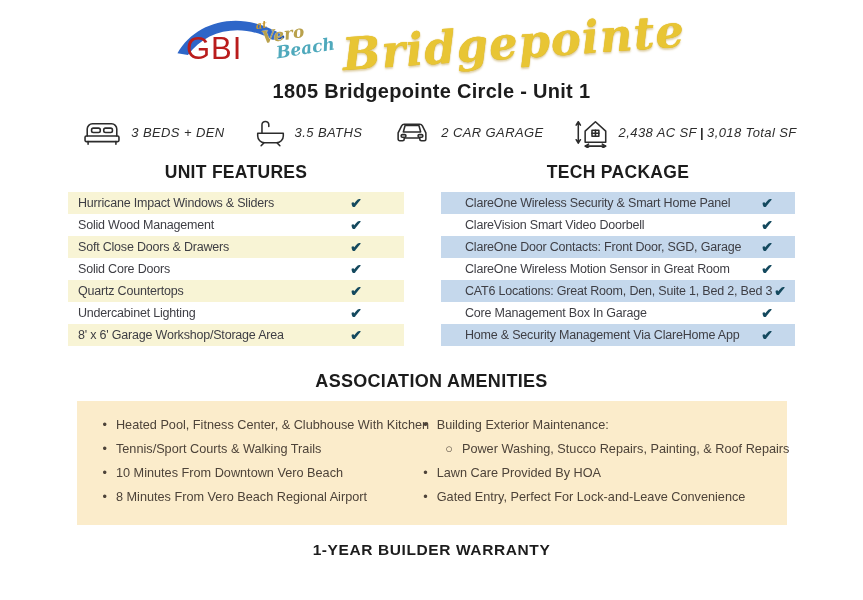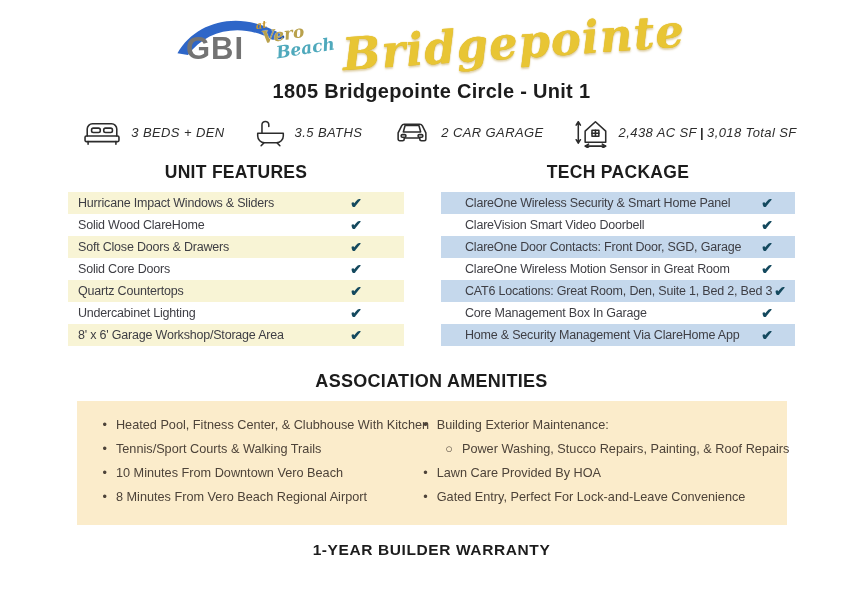--- a/index.html
+++ b/index.html
@@ -4,22 +4,22 @@
 <style>
   * { margin:0; padding:0; box-sizing:border-box; }
   html,body { background:#ffffff; }
   body { width:863px; height:600px; font-family:"Liberation Sans", sans-serif; overflow:hidden; }
   .page { width:863px; height:600px; background:#fff; padding-top:8px; }
 
   
   .logo-row { display:flex; justify-content:center; align-items:center; gap:14px; height:68px; }
   .gbi-logo { position:relative; width:158px; height:66px; }
   .gbi-swoosh { position:absolute; left:2px; top:4px; width:118px; height:44px; }
-  .gbi-text { position:absolute; left:16px; top:22px; font-size:31px; font-weight:bold;
-              color:#737373; letter-spacing:1px; }
+  .gbi-text { position:absolute; left:16px; top:22px; font-size:31px; font-weight:normal;
+              color:#b91c1c; letter-spacing:1px; }
   .gbi-script { position:absolute; left:92px; top:6px; transform:rotate(-9deg);
                 font-family:"DejaVu Serif", serif; font-style:italic; line-height:1; }
   .gbi-at   { position:absolute; left:-4px; top:0; font-size:10px; color:#c9982e; font-weight:bold; }
   .gbi-city1 { display:block; font-size:17px; color:#b9a14c; font-weight:bold; margin-top:9px;
                text-shadow:0 0 1px #fff; }
   .gbi-city2 { display:block; font-size:17px; color:#4fa9bc; font-weight:bold; margin-left:12px;
                text-shadow:0 0 1px #fff; }
   .bp-script { font-family:"DejaVu Serif", serif; font-style:italic; font-weight:bold;
                font-size:45px; color:#e8c534; transform:rotate(-4deg); letter-spacing:1px;
                text-shadow:0 2px 2px rgba(170,130,20,.35), 0 0 1px #d8ae22; padding-right:8px; }
@@ -134,21 +134,21 @@
   <div class="columns">
 
     <section class="col col-left">
       <h2>UNIT FEATURES</h2>
       <div class="rows">
         <div class="row">
             <span class="row-label">Hurricane Impact Windows &amp; Sliders</span>
             <span class="check">✔</span>
           </div>
         <div class="row">
-            <span class="row-label">Solid Wood ClareHome</span>
+            <span class="row-label">Solid Wood Management</span>
             <span class="check">✔</span>
           </div>
         <div class="row">
             <span class="row-label">Soft Close Doors &amp; Drawers</span>
             <span class="check">✔</span>
           </div>
         <div class="row">
             <span class="row-label">Solid Core Doors</span>
             <span class="check">✔</span>
           </div>

